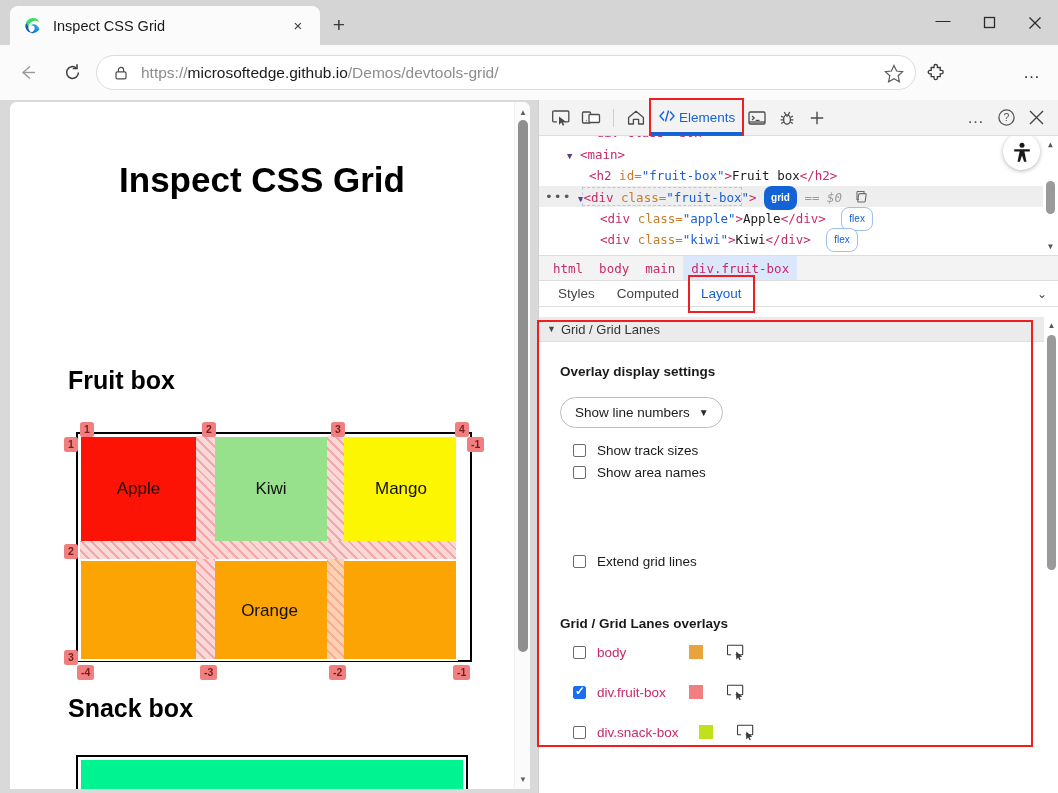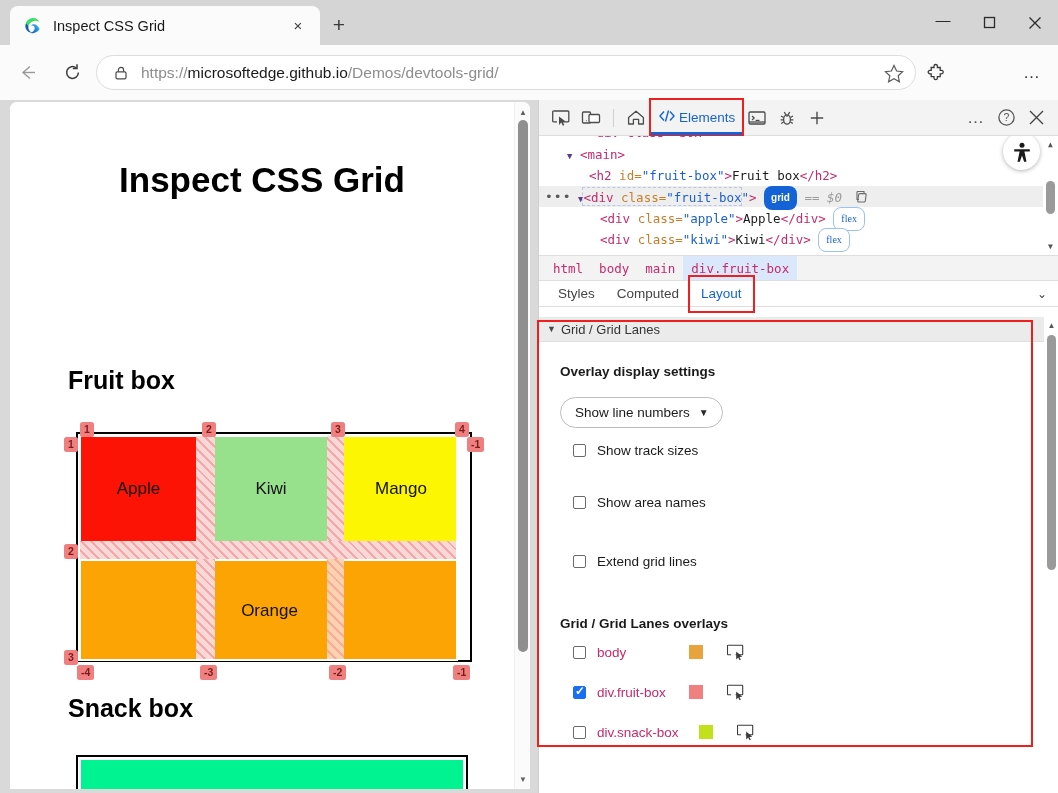--- a/index.html
+++ b/index.html
@@ -138,22 +138,22 @@
   .tag { color:#c72a6b; }
   .attr { color:#c77d2a; }
   .aval { color:#1a5fd4; }
   .txt { color:#1a1a1a; }
   .twisty { color:#5a3d8a; font-size:9px; }
   .badge-grid { display:inline-block; background:#1463d6; color:#fff;
                 font-family:"Liberation Sans",sans-serif; font-size:10px; font-weight:bold;
                 border-radius:8px; padding:1px 7px 2px; vertical-align:1px; }
   .badge-flex { display:inline-block; background:#fff; color:#1463d6;
                 border:1px solid #9dc1ef;
-                font-family:Liberation Serif, serif; font-size:10px;
-                border-radius:8px; padding:0px 7px 1px; vertical-align:1px; }
+                font-family:Liberation Sans, sans-serif; font-size:10px;
+                border-radius:8px; padding:0px 7px 1px; vertical-align:1px;margin-left:8px; }
   .eq { color:#9b9b9b; } .dollar { color:#9b9b9b; font-style:italic; }
   .dots3 { position:absolute; left:6px; color:#5a5a5a; font-size:13px; letter-spacing:1px; }
 
   .a11y-badge { position:absolute; right:19px; top:-3px; width:37px; height:37px;
                 border-radius:50%; background:#fff; box-shadow:0 1px 4px rgba(0,0,0,.3);
                 display:flex; align-items:center; justify-content:center; z-index:20; }
 
   .dt-vscroll { position:absolute; right:1px; top:0; width:15px; height:119px; background:#fff; }
   .dt-vscroll .arrow { position:absolute; left:0; width:15px; height:15px;
                        display:flex; align-items:center; justify-content:center;
@@ -200,21 +200,21 @@
   .dropdown .dcaret { margin-left:9px; font-size:10px; color:#2b2b2b; }
 
   .cbrow { position:absolute; left:34px; display:flex; align-items:center; height:20px; }
   .cbox { width:13px; height:13px; border:1.3px solid #6a6a6a; border-radius:2px;
           background:#fff; flex:0 0 auto; position:relative; }
   .cbox.on { background:#1a6ef5; border-color:#1a6ef5; }
   .cbox.on::after { content:"✓"; position:absolute; left:1px; top:-3px;
                     color:#fff; font-size:12px; font-weight:bold; }
   .cblabel { margin-left:11px; font-size:13.5px; color:#1a1a1a; white-space:nowrap; }
   .cblabel.elem { color:#c72a6b; }
-  .cbr1 { top:98px; } .cbr2 { top:150px;align-items:center; } .cbr3 { top:172px;margin-top:37px; }
+  .cbr1 { top:98px; } .cbr2 { top:120px;align-items:center; } .cbr3 { top:172px;margin-top:37px; }
   .ovr1 { top:300px; } .ovr2 { top:340px; } .ovr3 { top:380px; }
   .swatch { width:14px; height:14px; flex:0 0 auto; }
   .showbtn { width:19px; height:17px; flex:0 0 auto; }
   .redbox { position:absolute; left:537px; top:320px; width:496px; height:427px;
             border:2.5px solid #f01f1f; pointer-events:none; z-index:30; }
 
   .gs-scroll { position:absolute; right:0; top:0; width:15px; height:540px; background:#fff; }
   .gs-scroll .arrow { position:absolute; left:0; width:15px; height:15px;
                       display:flex; align-items:center; justify-content:center;
                       font-size:8px; color:#555; }

